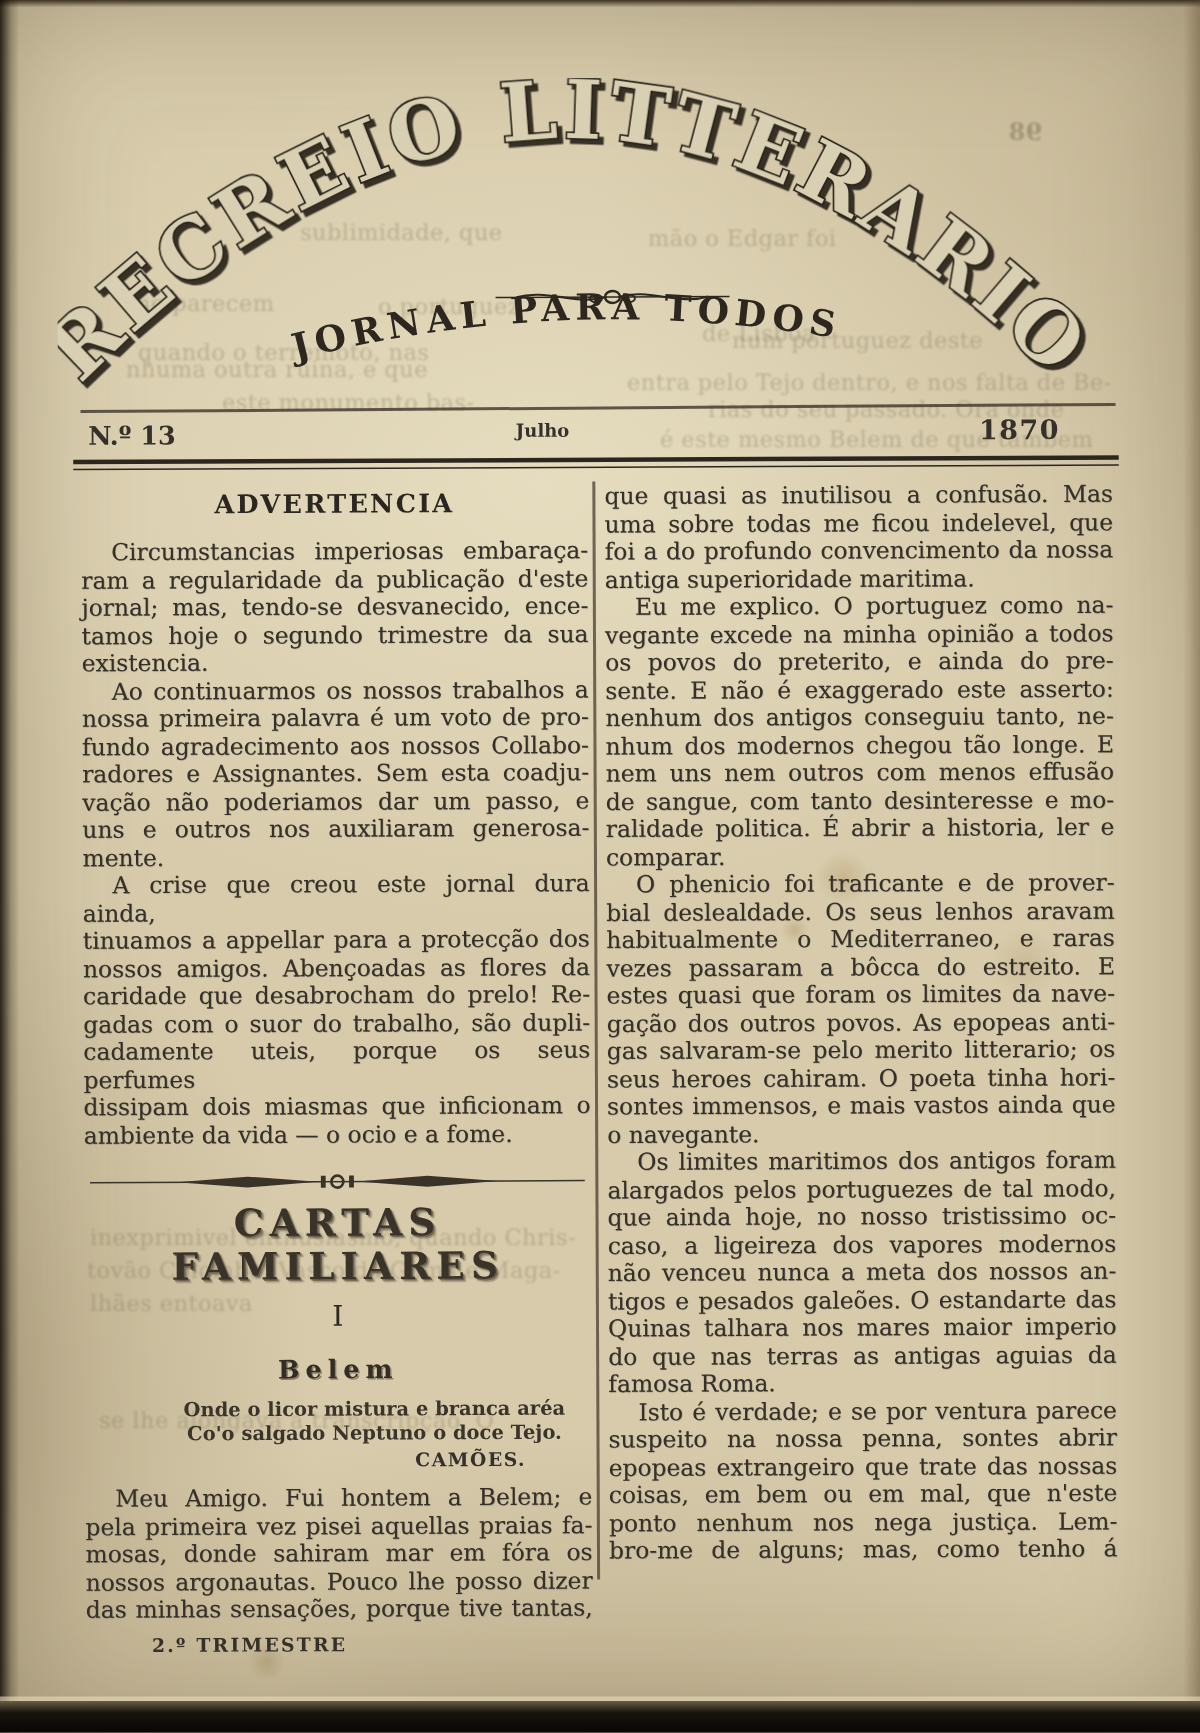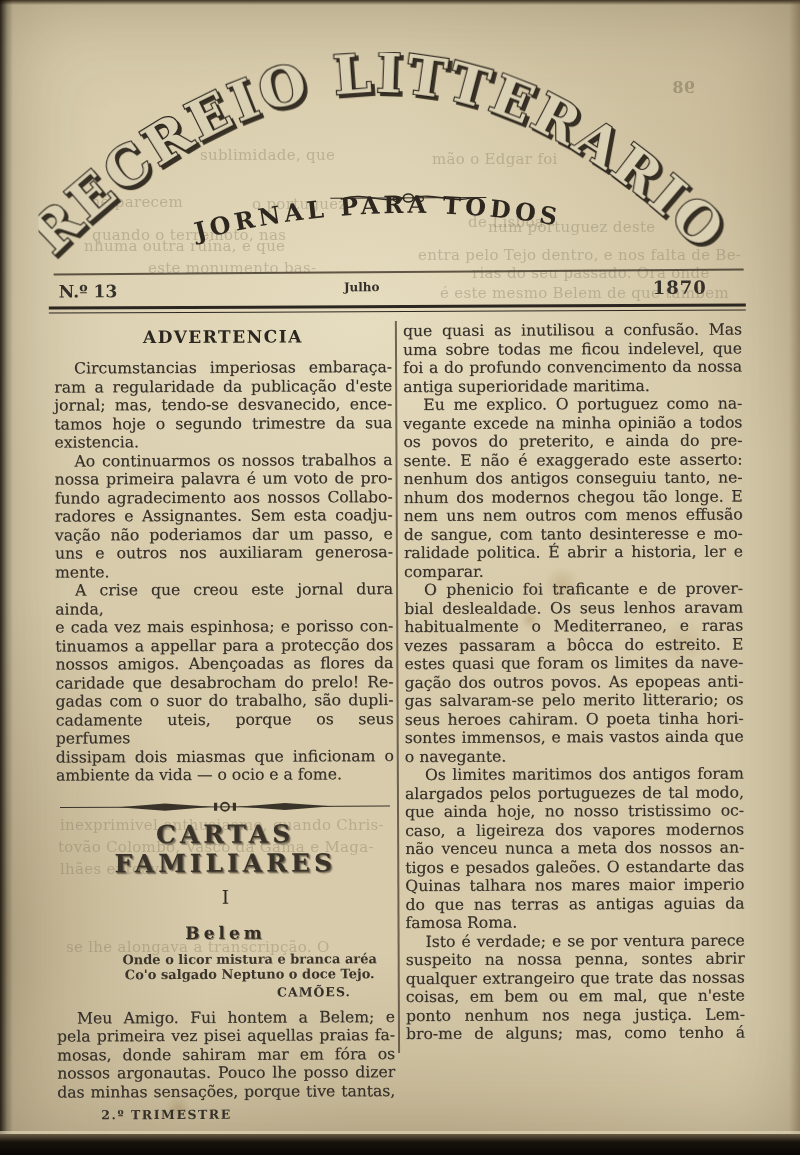--- a/index.html
+++ b/index.html
@@ -144,21 +144,20 @@
           <div class="line">tamos hoje o segundo trimestre da sua</div>
           <div class="line para-end">existencia.</div>
           <div class="line indent">Ao continuarmos os nossos trabalhos a</div>
           <div class="line">nossa primeira palavra é um voto de pro-</div>
           <div class="line">fundo agradecimento aos nossos Collabo-</div>
           <div class="line">radores e Assignantes. Sem esta coadju-</div>
           <div class="line">vação não poderiamos dar um passo, e</div>
           <div class="line">uns e outros nos auxiliaram generosa-</div>
           <div class="line para-end">mente.</div>
           <div class="line indent">A crise que creou este jornal dura ainda,</div>
-          <div class="line">e cada vez mais espinhosa; e porisso con-</div>
           <div class="line">tinuamos a appellar para a protecção dos</div>
           <div class="line">nossos amigos. Abençoadas as flores da</div>
           <div class="line">caridade que desabrocham do prelo! Re-</div>
           <div class="line">gadas com o suor do trabalho, são dupli-</div>
           <div class="line">cadamente uteis, porque os seus perfumes</div>
           <div class="line">dissipam dois miasmas que inficionam o</div>
           <div class="line para-end">ambiente da vida — o ocio e a fome.</div>
         </div>
 
       <svg class="section-divider" width="330" height="14" viewBox="0 0 330 14">
@@ -223,21 +222,21 @@
           <div class="line">alargados pelos portuguezes de tal modo,</div>
           <div class="line">que ainda hoje, no nosso tristissimo oc-</div>
           <div class="line">caso, a ligeireza dos vapores modernos</div>
           <div class="line">não venceu nunca a meta dos nossos an-</div>
           <div class="line">tigos e pesados galeões. O estandarte das</div>
           <div class="line">Quinas talhara nos mares maior imperio</div>
           <div class="line">do que nas terras as antigas aguias da</div>
           <div class="line para-end">famosa Roma.</div>
           <div class="line indent">Isto é verdade; e se por ventura parece</div>
           <div class="line">suspeito na nossa penna, sontes abrir</div>
-          <div class="line">qualquer extrangeiro que trate das nossas</div>
+          <div class="line">epopeas extrangeiro que trate das nossas</div>
           <div class="line">coisas, em bem ou em mal, que n'este</div>
           <div class="line">ponto nenhum nos nega justiça. Lem-</div>
           <div class="line">bro-me de alguns; mas, como tenho á</div>
         </div>
     </div>
 
   </div>
 
   <div class="edge-top"></div>
   <div class="edge-left"></div>

